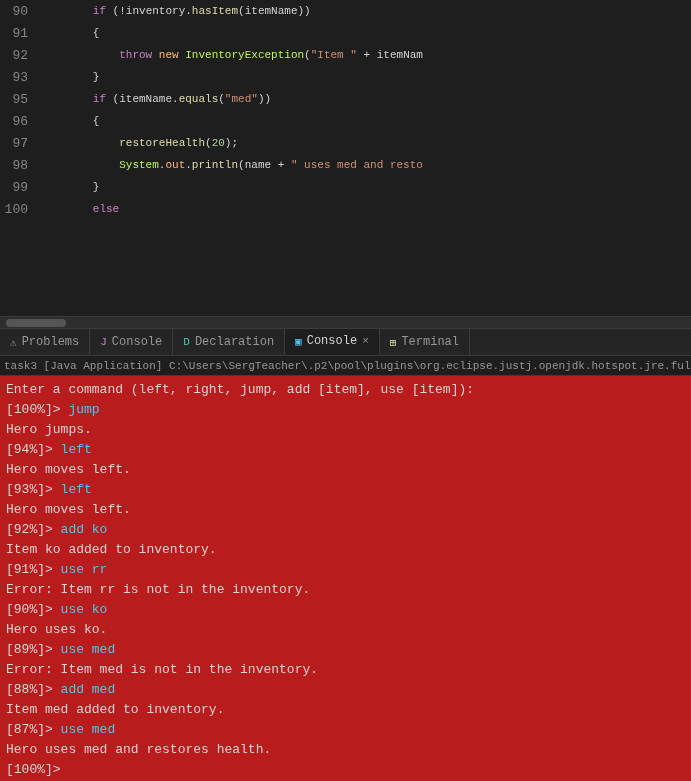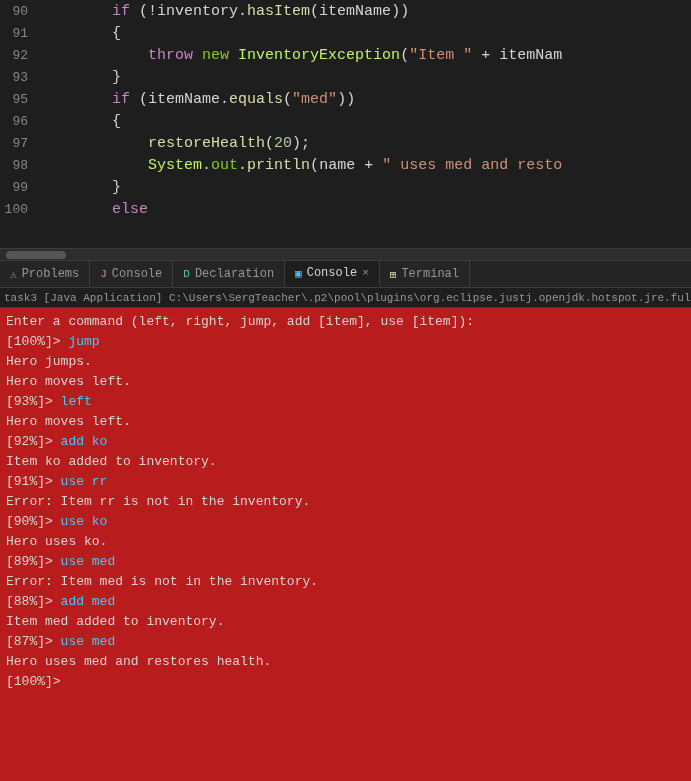--- a/index.html
+++ b/index.html
@@ -9,21 +9,21 @@
       font-size: 13px;
       color: #d4d4d4;
       width: 691px;
       height: 781px;
       overflow: hidden;
     }
 
     
     .code-editor {
       background: #1e1e1e;
-      height: 248px;
+      height: 316px;
       overflow: hidden;
       position: relative;
     }
 
     .code-lines {
       display: flex;
       flex-direction: column;
       padding: 0;
     }
 
@@ -38,24 +38,24 @@
       color: #858585;
       min-width: 40px;
       text-align: right;
       padding-right: 12px;
       user-select: none;
       font-size: 13px;
     }
 
     .code-content {
       color: #d4d4d4;
-      font-size: 15px;
-    }
-
-    .kw { color: #84cc16; }
+      font-size: 11px;
+    }
+
+    .kw { color: #fdba74; }
     .kw-flow { color: #c586c0; }
     .string { color: #ce9178; }
     .method { color: #dcdcaa; }
     .number { color: #b5cea8; }
     .class-name { color: #bef264; }
 
     
     .h-scrollbar {
       height: 12px;
       background: #2d2d2d;
@@ -191,20 +191,21 @@
   </div>
 
 <div class="status-bar">
   <span>task3 [Java Application] C:\Users\SergTeacher\.p2\pool\plugins\org.eclipse.justj.openjdk.hotspot.jre.full.w</span>
 </div>
 
 <div class="console-output" id="console-output">
 <div class="console-line"><span class="normal-text">Enter a command (left, right, jump, add [item], use [item]):</span></div>
     <div class="console-line"><span class="prompt">[100%]&gt; </span><span class="cmd-text">jump</span></div>
     <div class="console-line"><span class="normal-text">Hero jumps.</span></div>
+    <div class="console-line"><span class="prompt">[94%]&gt; </span><span class="cmd-text">left</span></div>
     <div class="console-line"><span class="normal-text">Hero moves left.</span></div>
     <div class="console-line"><span class="prompt">[93%]&gt; </span><span class="cmd-text">left</span></div>
     <div class="console-line"><span class="normal-text">Hero moves left.</span></div>
     <div class="console-line"><span class="prompt">[92%]&gt; </span><span class="cmd-text">add ko</span></div>
     <div class="console-line"><span class="normal-text">Item ko added to inventory.</span></div>
     <div class="console-line"><span class="prompt">[91%]&gt; </span><span class="cmd-text">use rr</span></div>
     <div class="console-line"><span class="normal-text">Error: Item rr is not in the inventory.</span></div>
     <div class="console-line"><span class="prompt">[90%]&gt; </span><span class="cmd-text">use ko</span></div>
     <div class="console-line"><span class="normal-text">Hero uses ko.</span></div>
     <div class="console-line"><span class="prompt">[89%]&gt; </span><span class="cmd-text">use med</span></div>

